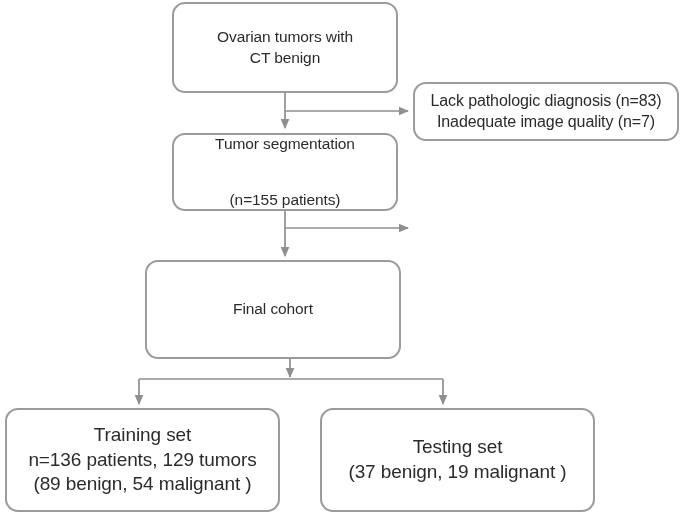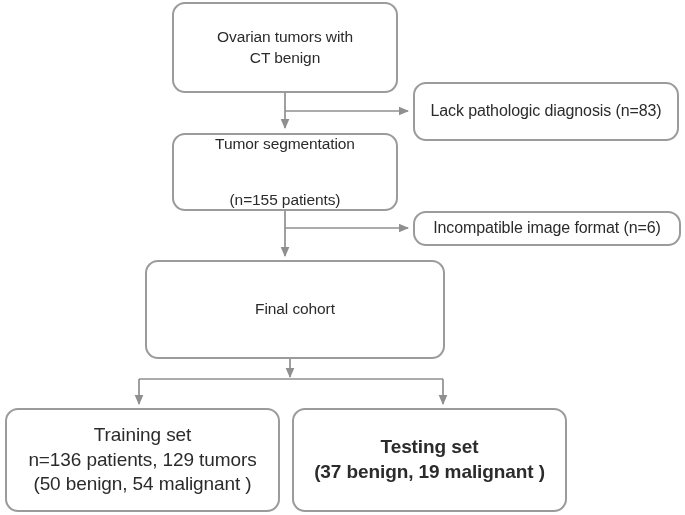--- a/index.html
+++ b/index.html
@@ -79,39 +79,37 @@
     <line x1="443" y1="379" x2="443" y2="404" stroke="#8f8f8f" stroke-width="1.7" marker-end="url(#arrowhead)"></line>
   </svg>
 
   <div class="node-box main-node" style="left:172px; top:2px; width:226px; height:91px;">
     <span class="node-line">Ovarian tumors with</span>
     <span class="node-line">CT benign</span>
   </div>
 
   <div class="node-box exclusion-node" style="left:413px; top:82px; width:266px; height:59px;">
     <span class="node-line">Lack pathologic diagnosis (n=83)</span>
+    <span class="node-line">Inadequate image quality (n=7)</span>
   </div>
 
   <div class="node-box main-node" style="left:172px; top:133px; width:226px; height:78px;gap:36px;">
     <span class="node-line">Tumor segmentation</span>
     <span class="node-line">(n=155 patients)</span>
   </div>
 
-  <div class="node-box exclusion-node" style="left:413px; top:211px; width:268px; height:35px;">
-    <span class="node-line">Incompatible image format (n=6)</span>
-  </div>
 
-  <div class="node-box main-node" style="left:145px; top:260px; width:300px; height:99px;">
+  <div class="node-box main-node" style="left:145px; top:260px; width:256px; height:99px;">
     <span class="node-line">Final cohort</span>
   </div>
 
   <div class="node-box leaf-node" style="left:5px; top:408px; width:275px; height:104px;">
     <span class="node-line">Training set</span>
     <span class="node-line">n=136 patients, 129 tumors</span>
-    <span class="node-line">(50 benign, 54 malignant )</span>
+    <span class="node-line">(89 benign, 54 malignant )</span>
   </div>
 
-  <div class="node-box leaf-node" style="left:292px; top:408px; width:275px; height:104px;font-weight:bold;">
+  <div class="node-box leaf-node" style="left:320px; top:408px; width:275px; height:104px;">
     <span class="node-line">Testing set</span>
     <span class="node-line">(37 benign, 19 malignant )</span>
   </div>
 
 </div>
 
 </body></html>

